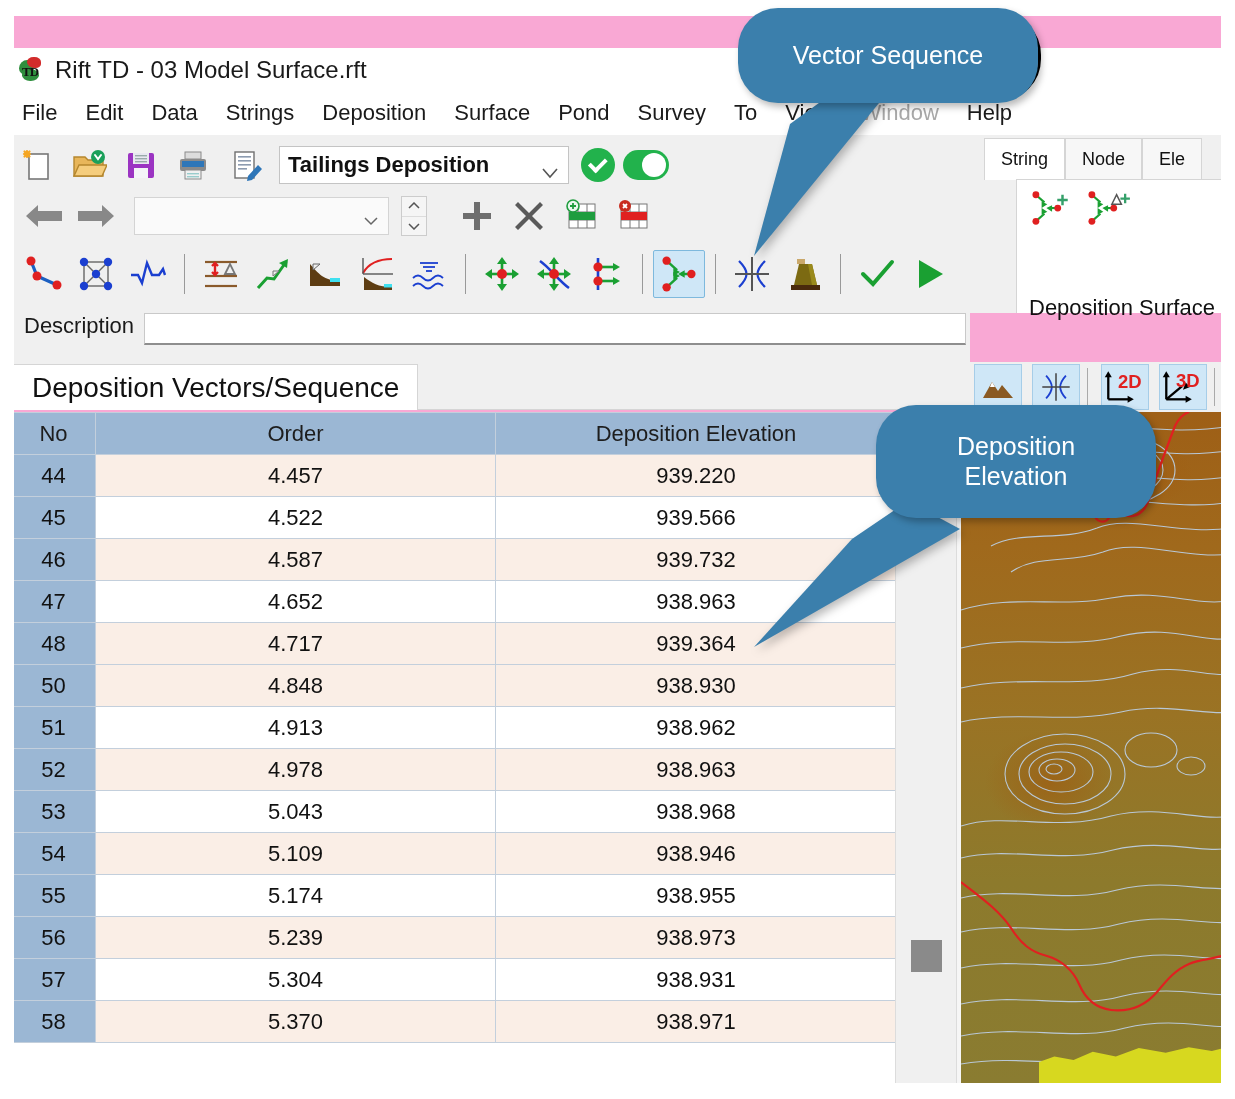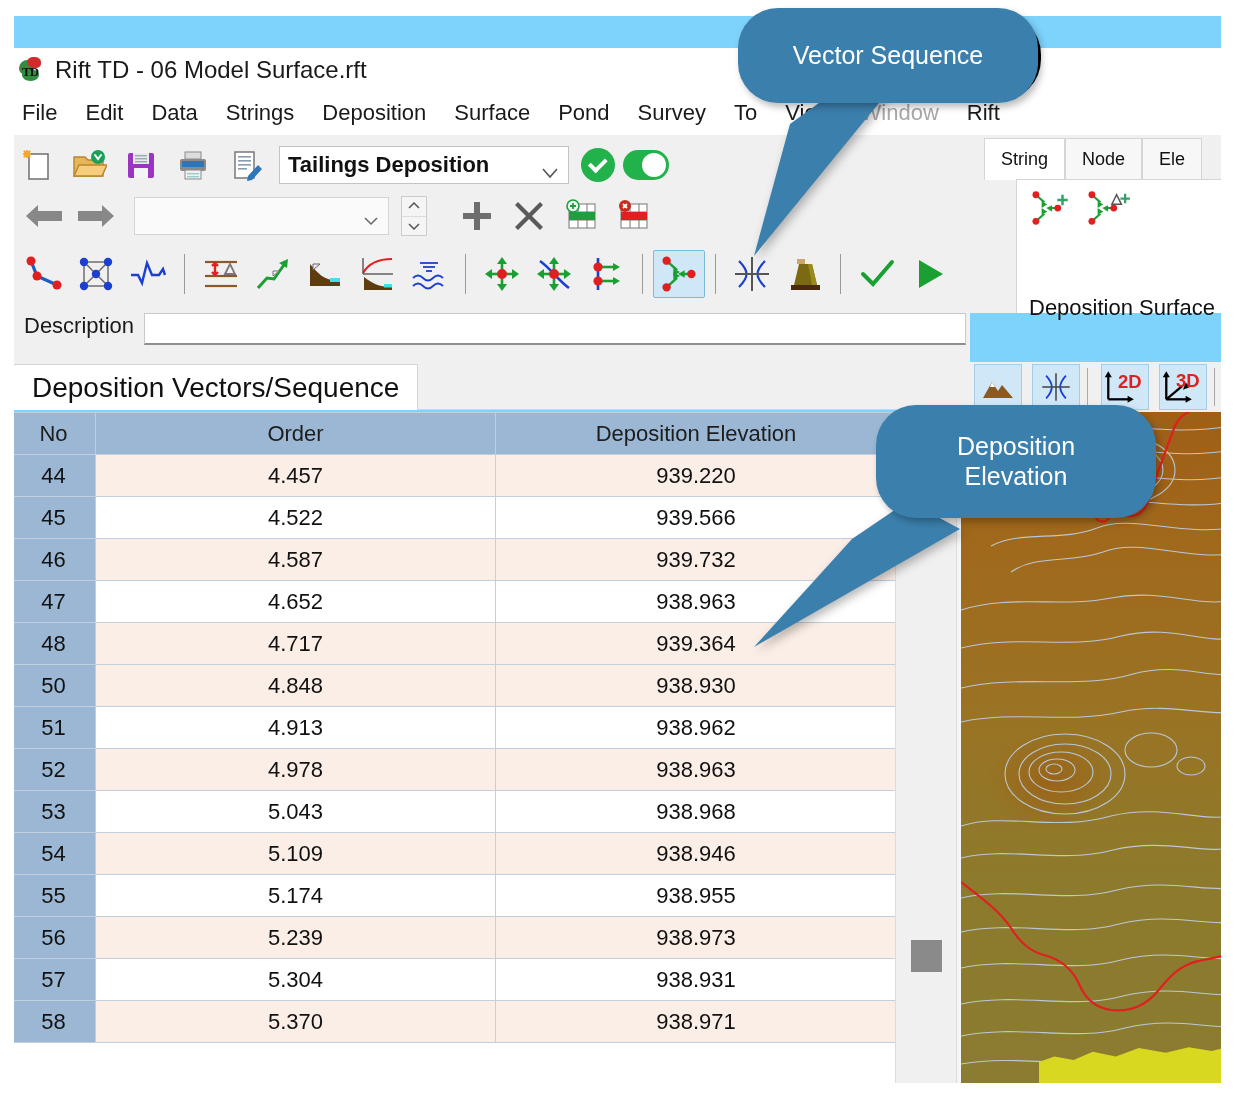--- a/index.html
+++ b/index.html
@@ -6,21 +6,21 @@
   html, body {
     margin: 0; padding: 0;
     background: #ffffff;
     font-family: "Liberation Sans", sans-serif;
   }
   #app {
     position: relative;
     width: 1235px;
     height: 1099px;
     overflow: hidden;
-    background: #7dd3fc;
+    background: #f9a8d4;
   }
 
   
   .torn {
     position: absolute;
     background: #ffffff;
     z-index: 60;
     pointer-events: none;
   }
   .torn-left  { left: 0; top: 0; width: 14px; height: 1099px; }
@@ -264,36 +264,36 @@
 
 <div id="app">
 
   <div class="titlebar">
     <div class="titlebar-icon">
       <div class="ti-blob1"></div>
         <div class="ti-blob2"></div>
         <div class="ti-blob3"></div>
       <div class="ti-td">TD</div>
     </div>
-    <div class="title-text">Rift TD - 06 Model Surface.rft</div>
+    <div class="title-text">Rift TD - 03 Model Surface.rft</div>
   </div>
 
   <div class="menubar">
     <div class="menu-item">File</div>
     <div class="menu-item">Edit</div>
     <div class="menu-item">Data</div>
     <div class="menu-item">Strings</div>
     <div class="menu-item">Deposition</div>
     <div class="menu-item">Surface</div>
     <div class="menu-item">Pond</div>
     <div class="menu-item">Survey</div>
     <div class="menu-item">To</div>
     <div class="menu-item">View</div>
     <div class="menu-item disabled">Window</div>
-    <div class="menu-item">Rift</div>
+    <div class="menu-item">Help</div>
   </div>
 
   <div class="toolbar-area">
 
     <div class="tbrow tbrow1">
       <div class="tbtn">
         <svg width="34" height="34" viewBox="0 0 34 34">
           <rect x="9" y="6" width="19" height="25" fill="#fff" stroke="#777" stroke-width="1.6"></rect>
           <g stroke="#f5a623" stroke-width="2.2" stroke-linecap="round">
             <line x1="7" y1="9" x2="7" y2="3"></line>

